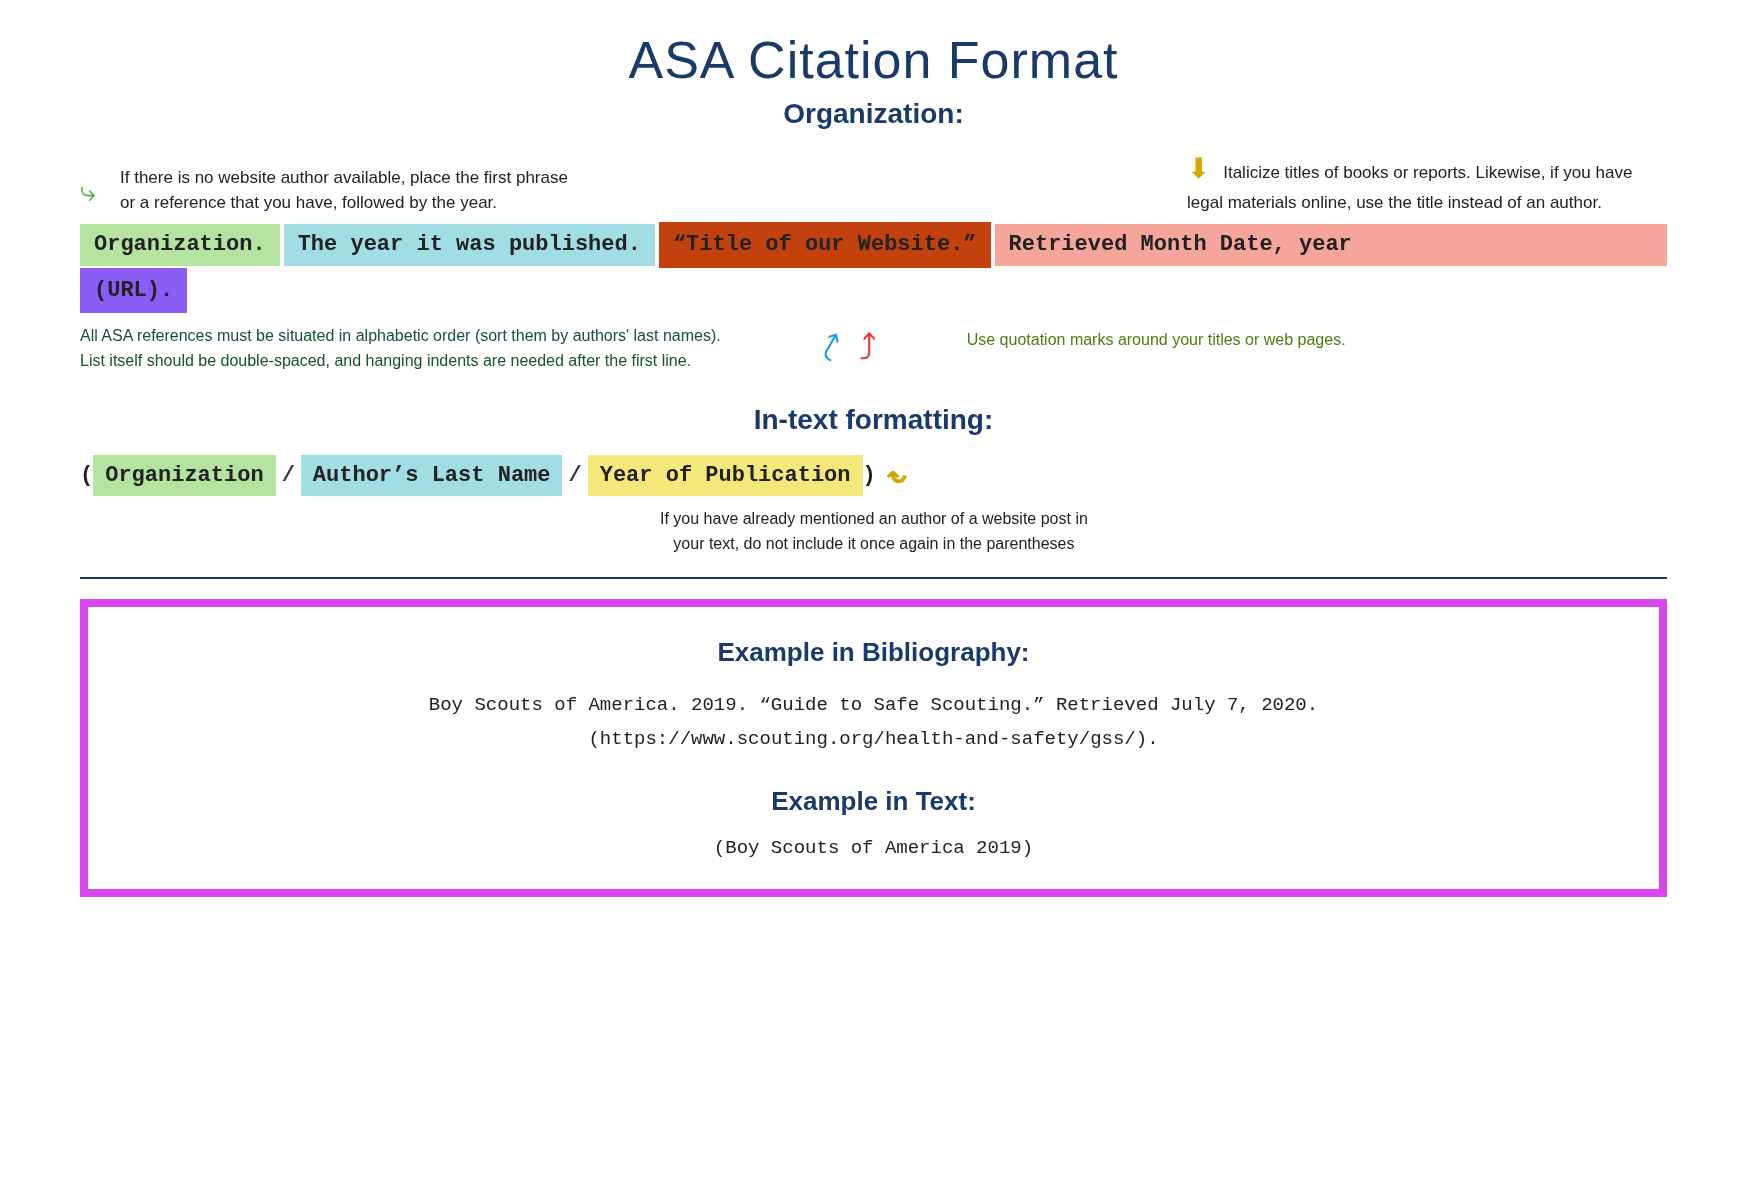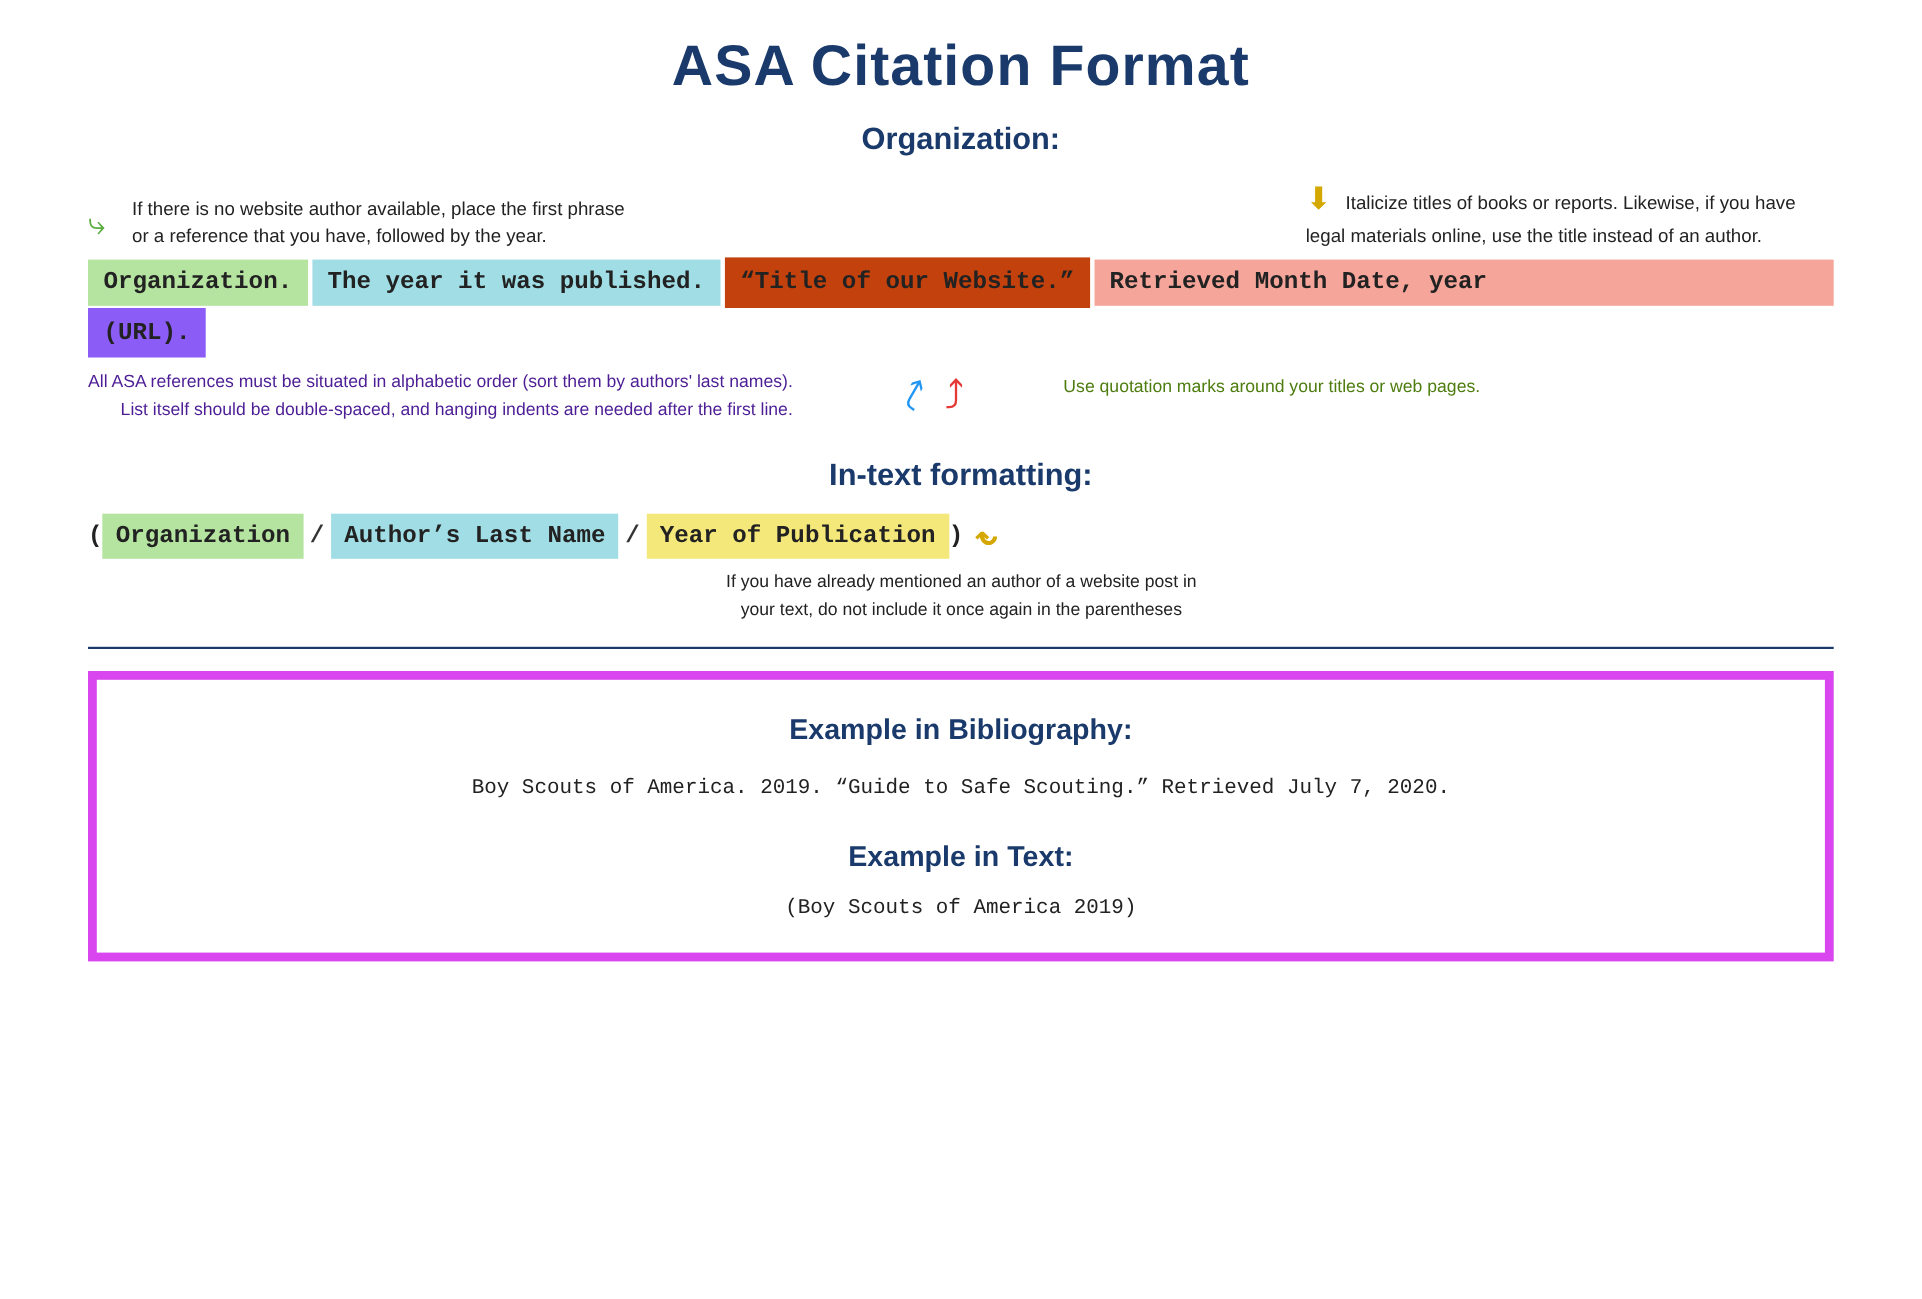--- a/index.html
+++ b/index.html
@@ -8,23 +8,23 @@
       background: #fff;
       width: 1747px;
       min-height: 1181px;
       padding: 30px 60px;
       color: #222;
     }
 
     h1 {
       text-align: center;
       font-size: 52px;
-      font-weight: 700;
+      font-weight: 400;
       color: #1a3a6b;
-      margin-bottom: 20px;
+      margin-bottom: 8px;
       letter-spacing: 1px;
     }
 
     h2.section-title {
       text-align: center;
       font-size: 28px;
       font-weight: 800;
       color: #1a3a6b;
       margin-bottom: 18px;
     }
@@ -130,23 +130,23 @@
     .below-formula {
       display: flex;
       padding: 0 20px;
       margin-top: 4px;
       align-items: flex-start;
     }
 
     .below-left {
       max-width: 750px;
       font-size: 16px;
-      color: #4c1d95;
+      color: #14532d;
       line-height: 1.6;
-      text-align: right;
+      text-align: left;
       margin-top: 6px;
     }
 
     .below-right {
       display: flex;
       align-items: flex-start;
       font-size: 16px;
       color: #4d7c0f;
       line-height: 1.6;
       text-align: center;
@@ -303,20 +303,21 @@
 </div>
 
 <hr class="divider">
 
 <div class="example-box">
 
   <div>
     <div class="example-title">Example in Bibliography:</div>
     <div class="example-text">
       <span>Boy Scouts of America. 2019. “Guide to Safe Scouting.” Retrieved July 7, 2020.</span><br>
+      <span>(https://www.scouting.org/health-and-safety/gss/).</span>
     </div>
   </div>
 
   <div>
     <div class="example-title">Example in Text:</div>
     <div class="example-intext">(Boy Scouts of America 2019)</div>
   </div>
 
 </div>
 

